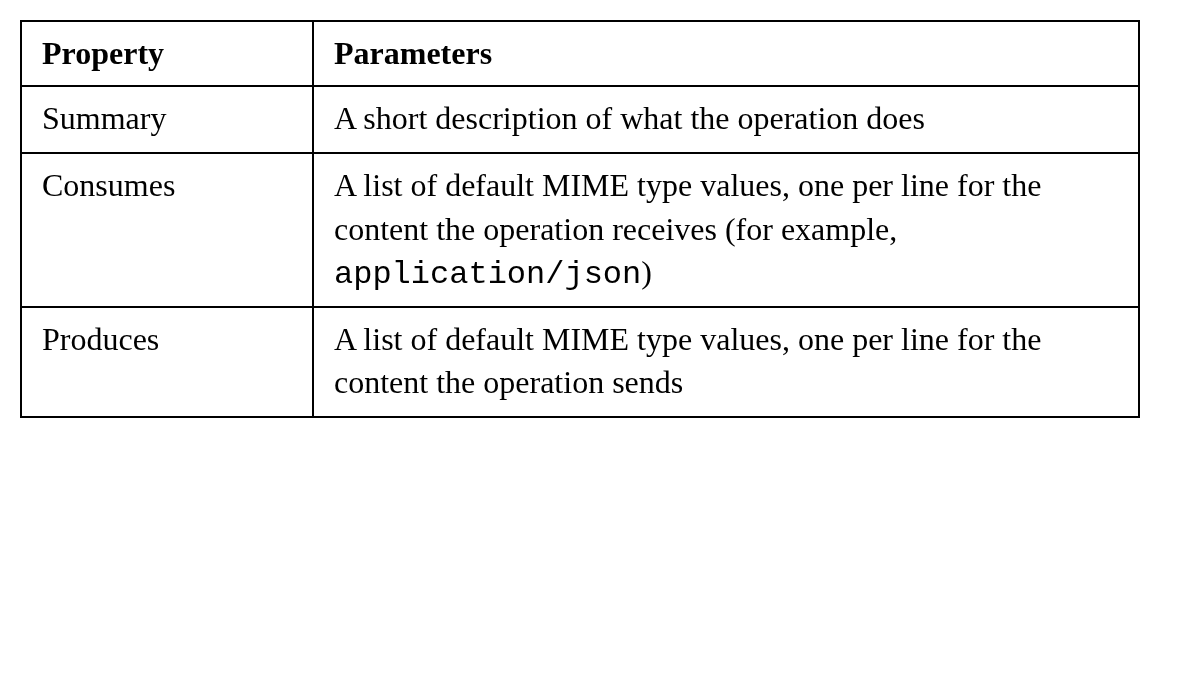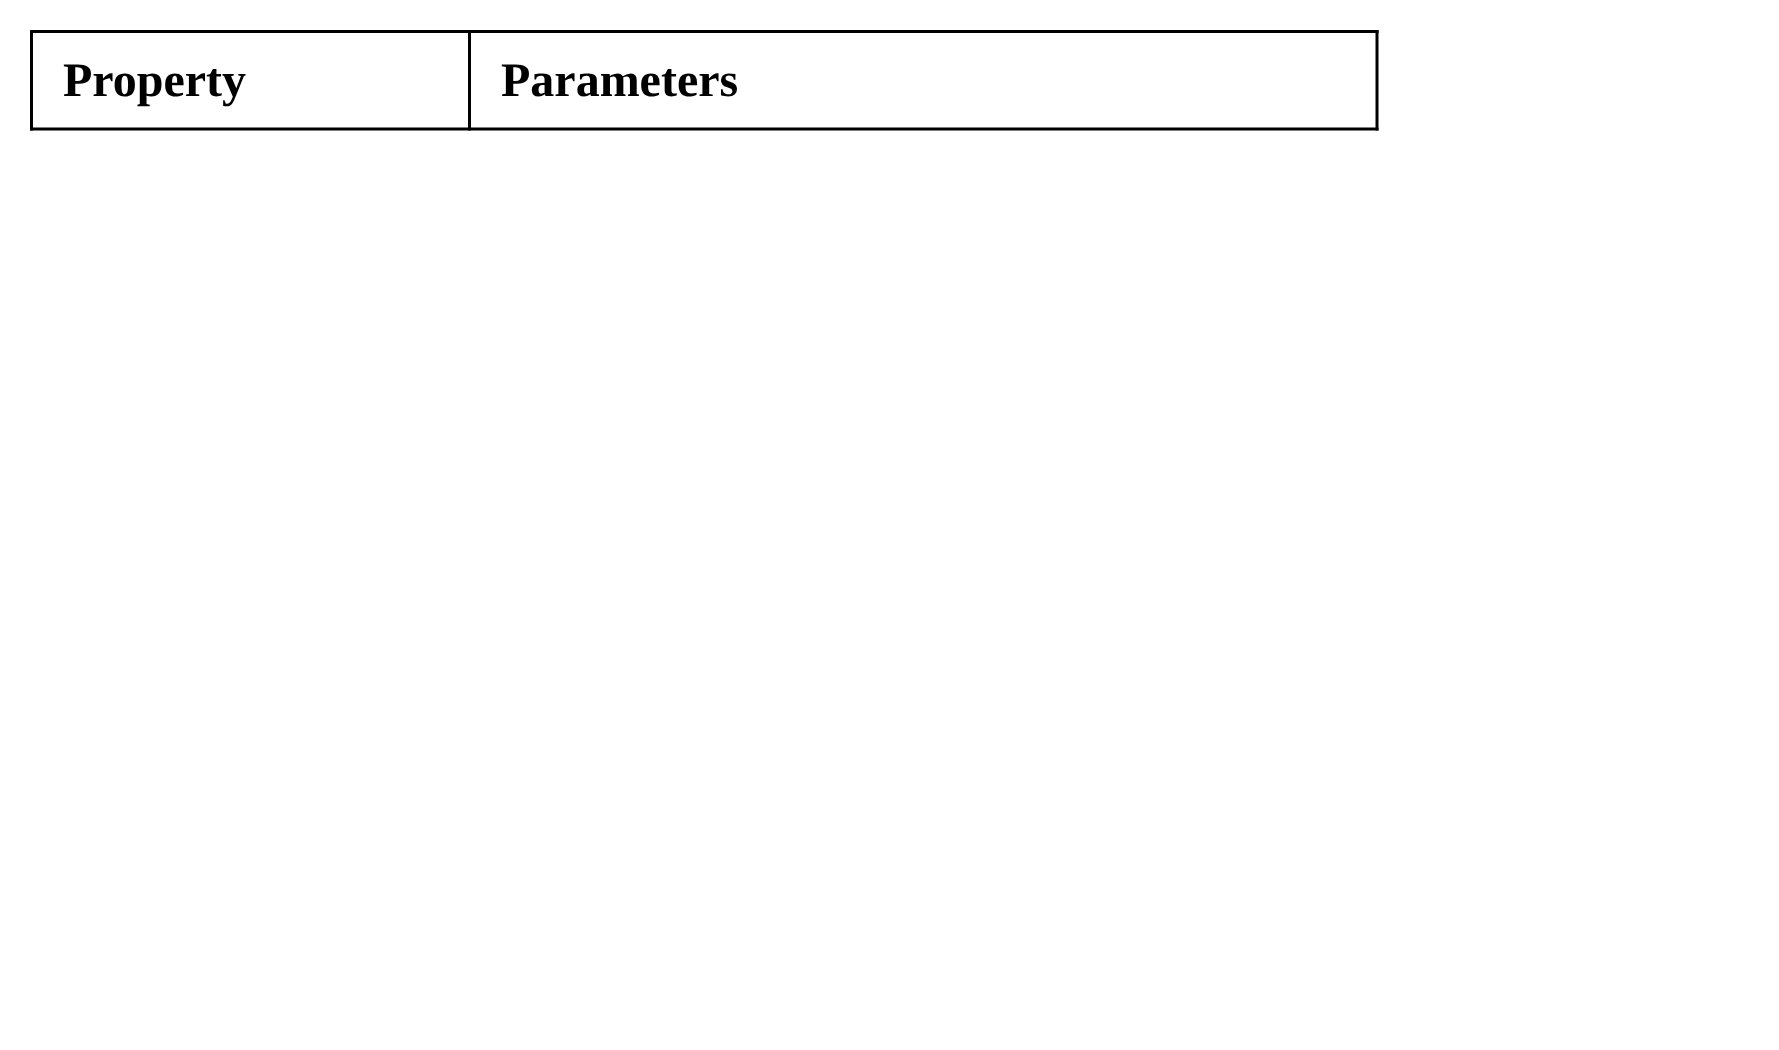--- a/index.html
+++ b/index.html
@@ -5,21 +5,21 @@
     body {
       margin: 0;
       padding: 20px;
       font-family: Georgia, 'Times New Roman', serif;
       background: #ffffff;
       width: 1186px;
       box-sizing: border-box;
     }
     table {
       border-collapse: collapse;
-      width: 899px;
+      width: 1120px;
     }
     th, td {
       border: 2px solid #000000;
       padding: 10px 20px;
       text-align: left;
       vertical-align: top;
       font-size: 32px;
       line-height: 1.35;
       color: #000000;
     }
@@ -40,14 +40,26 @@
 <body>
 
 <table>
   <thead>
     <tr>
       <th class="col-property">Property</th>
       <th>Parameters</th>
     </tr>
   </thead>
   <tbody>
+    <tr>
+      <td class="col-property">Summary</td>
+      <td><span>A short description of what the operation does</span><span class="mono"></span><span></span></td>
+    </tr>
+    <tr>
+      <td class="col-property">Consumes</td>
+      <td><span>A list of default MIME type values, one per line for the content the operation receives (for example, </span><span class="mono">application/json</span><span>)</span></td>
+    </tr>
+    <tr>
+      <td class="col-property">Produces</td>
+      <td><span>A list of default MIME type values, one per line for the content the operation sends</span><span class="mono"></span><span></span></td>
+    </tr>
   </tbody>
 </table>
 
 </body></html>

